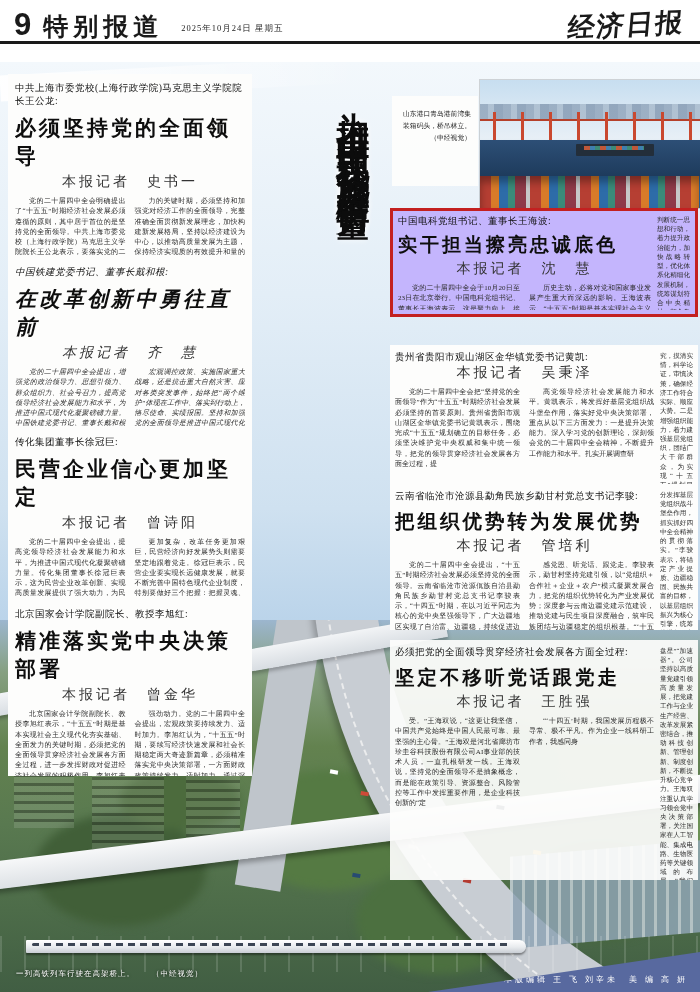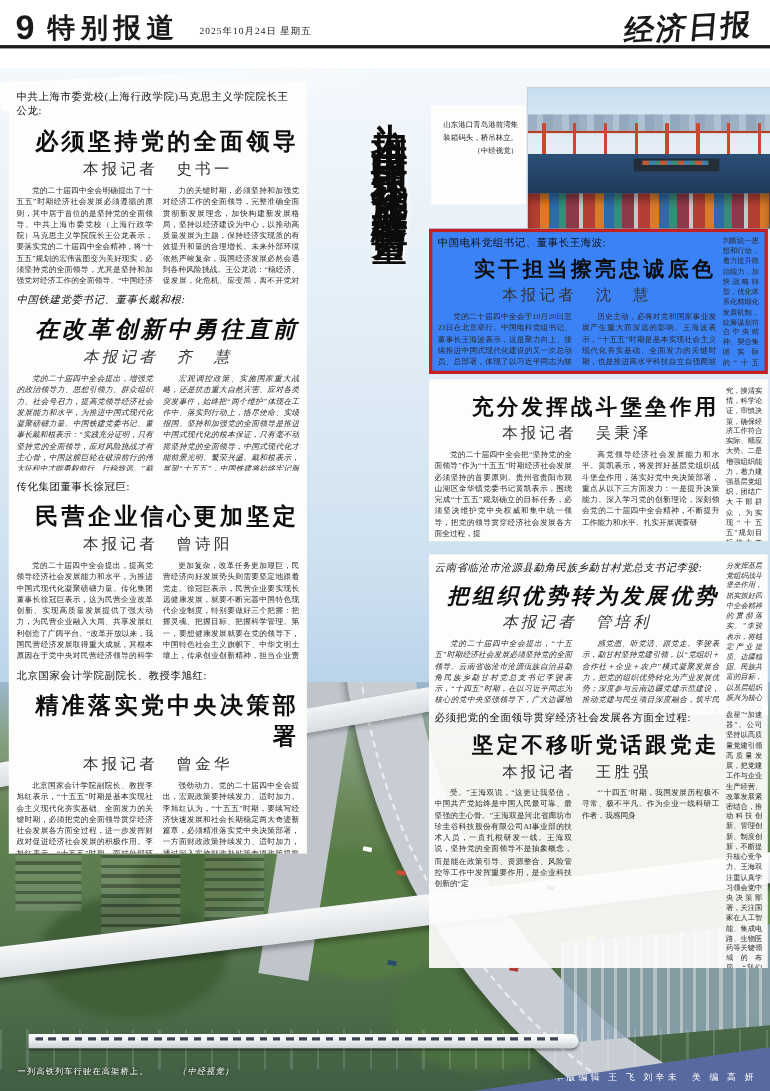--- a/index.html
+++ b/index.html
@@ -54,26 +54,26 @@
       background:linear-gradient(180deg,#ffffff 0%,#e8ebee 55%,#c9ced4 100%);box-shadow:0 2px 2px rgba(0,0,0,.4);}
   .c-train:after{content:"";position:absolute;left:6px;right:16px;top:3px;height:3px;
       background:repeating-linear-gradient(90deg,#3c4654 0 7px,rgba(0,0,0,0) 7px 12px);border-radius:2px;}
 
   
   .v-headline{position:absolute;left:316px;top:86px;width:74px;height:648px;z-index:2;
       writing-mode:vertical-rl;text-orientation:upright;font-size:33px;font-weight:900;letter-spacing:7px;
       line-height:74px;color:#0c0c0c;text-shadow:0 0 6px rgba(255,255,255,.85);}
 
   
-  .left-panel{position:absolute;left:8px;top:74px;width:271px;height:702px;z-index:2;
+  .left-panel{position:absolute;left:8px;top:74px;width:244px;height:702px;z-index:2;
       background:#fdfdfc;box-sizing:border-box;padding:0 7px;}
   .art{overflow:hidden;box-sizing:border-box;padding-top:8px;}
   .a1{height:184px;}.a2{height:170px;font-style:italic;}.a3{height:172px;}.a4{height:176px;}
   .kicker{font-size:9.5px;letter-spacing:.5px;color:#111;}
-  .headline{font-size:21px;font-weight:900;text-align:right;letter-spacing:3px;margin:6px 0 3px;color:#0e0e0e;}
+  .headline{font-size:21px;font-weight:900;text-align:left;letter-spacing:3px;margin:6px 0 3px;color:#0e0e0e;}
   .byline{font-size:14px;text-align:center;letter-spacing:3px;margin:0 0 5px;color:#333;}
   .cols{display:flex;gap:9px;}
   .col{flex:1;font-size:7px;line-height:1.47;text-align:justify;text-indent:14px;color:#2a2a2a;margin:0;}
 
   .right-panel{position:absolute;left:390px;top:62px;width:310px;height:930px;z-index:2;}
   .caption-box{position:absolute;left:2px;top:34px;width:86px;height:90px;box-sizing:border-box;
       background:rgba(253,253,252,.95);padding:12px 7px 6px;font-size:6.8px;line-height:1.8;
       text-align:right;color:#222;}
   .port-photo{position:absolute;left:90px;top:18px;width:220px;height:128px;overflow:hidden;
       box-shadow:0 0 0 1px rgba(0,0,0,.15);}
@@ -86,38 +86,38 @@
       background-size:auto 100%,100% 2px;background-position:0 0,0 7px;background-repeat:repeat,no-repeat;}
   .pp-water{position:absolute;left:0;right:0;top:60px;height:38px;background:linear-gradient(180deg,#2d4f76,#1d3a5b);}
   .pp-ship{position:absolute;left:96px;top:64px;width:78px;height:12px;background:#232e3a;border-radius:1px;}
   .pp-ship:after{content:"";position:absolute;left:8px;right:10px;top:2px;height:4px;
       background:repeating-linear-gradient(90deg,#c0583a 0 6px,#3f7fae 6px 11px,#3d8a76 11px 16px);}
   .pp-containers{position:absolute;left:0;right:0;top:96px;height:32px;
       background:repeating-linear-gradient(90deg,#b63f33 0 11px,#d97b29 11px 19px,#2d6ca8 19px 28px,
                  #3b8b7a 28px 35px,#8f3a48 35px 46px,#c8c8c8 46px 50px);
       box-shadow:inset 0 6px 8px rgba(0,0,0,.35);}
 
-  .red-box{position:absolute;left:0;top:146px;width:308px;height:132px;box-sizing:border-box;
-      background:#3b82f6;border:3px solid #c32020;display:flex;padding:4px 5px;}
+  .red-box{position:absolute;left:0;top:146px;width:308px;height:109px;box-sizing:border-box;
+      background:#c4b5fd;border:3px solid #c32020;display:flex;padding:4px 5px;}
   .rb-main{flex:1;overflow:hidden;}
   .rb-main .headline{font-size:19px;margin:4px 0 2px;}
   .strip{width:33px;margin-left:6px;font-size:6.6px;line-height:1.4;text-align:justify;color:#2a2a2a;overflow:hidden;}
 
   .art-right{position:absolute;left:0;width:308px;box-sizing:border-box;background:#fdfdfc;
       display:flex;padding:6px 5px 0;overflow:hidden;}
   .ar6{top:283px;height:147px;}
-  .ar7{top:442px;height:146px;font-style:italic;}
+  .ar7{top:422px;height:146px;}
   .ar8{top:578px;height:240px;background:rgba(253,253,252,.93);}
   .ar-main{flex:1;overflow:hidden;}
   .ar-main .headline{font-size:19.5px;margin:5px 0 2px;}
 
   
   .bottom-caption{position:absolute;left:16px;bottom:13px;z-index:4;color:#fff;font-size:7.5px;
       letter-spacing:1px;text-shadow:0 0 3px rgba(0,0,0,.9);}
-  .bottom-caption .credit{margin-left:24px;font-style:italic;}
+  .bottom-caption .credit{margin-left:14px;}
   .footer-triangle{position:absolute;right:0;bottom:0;width:272px;height:40px;z-index:3;background:#58699f;
       clip-path:polygon(100% 0,100% 100%,0 100%);display:flex;align-items:flex-end;justify-content:flex-end;
       box-sizing:border-box;padding:0 12px 7px;}
   .editors{color:#fff;font-size:8px;letter-spacing:3px;white-space:nowrap;}
 </style>
 </head>
 <body>
 
 <div class="page">
 
@@ -217,21 +217,21 @@
         <div class="cols">
           <p class="col">党的二十届四中全会于10月20日至23日在北京举行。中国电科党组书记、董事长王海波表示，这是聚力向上、接续推进中国式现代化建设的又一次总动员、总部署，体现了以习近平同志为核心的党中央团结带领全党全国各族人民续写经济快速发展和社会长期稳定两大奇迹新篇章，奋力开创中国式现代化新局面的</p>
           <p class="col">历史主动，必将对党和国家事业发展产生重大而深远的影响。王海波表示，“十五五”时期是基本实现社会主义现代化夯实基础、全面发力的关键时期，也是推进高水平科技自立自强爬坡过坎、破局突围的关键时期。新时代新征程上，中国电科将坚持把党的领导贯穿企业发展全过程，自觉用党中央对形势的科学</p>
         </div>
       </div>
       <div class="strip">判断统一思想和行动，着力提升政治能力，加快战略转型，优化体系化精细化发展机制，统筹谋划符合中央精神、契合集团实际的“十五五”规划目标任务和思路举措。同时，还将加强内协同外联合，聚集创新资源，成体系打造链条化网信体系解决方案，下更大力气破解集成电路、基础软件等关键核心技术，以数字化网络化智能化赋能传统产业转型升级，以实干担当擦亮忠诚底色，为强国建设、民族复兴伟业作出新的更大贡献。</div>
     </article>
 
     <article class="art-right ar6">
       <div class="ar-main">
-        <h2 class="headline">充分发挥战斗堡垒作用</h2>
+        <div class="kicker">贵州省贵阳市观山湖区金华镇党委书记黄凯:</div>
         <div class="byline">本报记者　吴秉泽</div>
         <div class="cols">
           <p class="col">党的二十届四中全会把“坚持党的全面领导”作为“十五五”时期经济社会发展必须坚持的首要原则。贵州省贵阳市观山湖区金华镇党委书记黄凯表示，围绕完成“十五五”规划确立的目标任务，必须坚决维护党中央权威和集中统一领导，把党的领导贯穿经济社会发展各方面全过程，提</p>
           <p class="col">高党领导经济社会发展能力和水平。黄凯表示，将发挥好基层党组织战斗堡垒作用，落实好党中央决策部署，重点从以下三方面发力：一是提升决策能力。深入学习党的创新理论，深刻领会党的二十届四中全会精神，不断提升工作能力和水平。扎实开展调查研</p>
         </div>
       </div>
       <div class="strip">究，摸清实情，科学论证，审慎决策，确保经济工作符合实际、顺应大势。二是增强组织能力，着力建强基层党组织，团结广大干部群众，为实现“十五五”规划目标接力奋斗，优化提升队伍能力素质，充分发挥党组织在整合资源、发动群众、引领产业发展中的领导作用。三是提高执行能力。发扬“马上就办、办就办好”作风，牢固树立大局观念，不折不扣落实党中央决策部署。</div>
     </article>
 
     <article class="art-right ar7">

